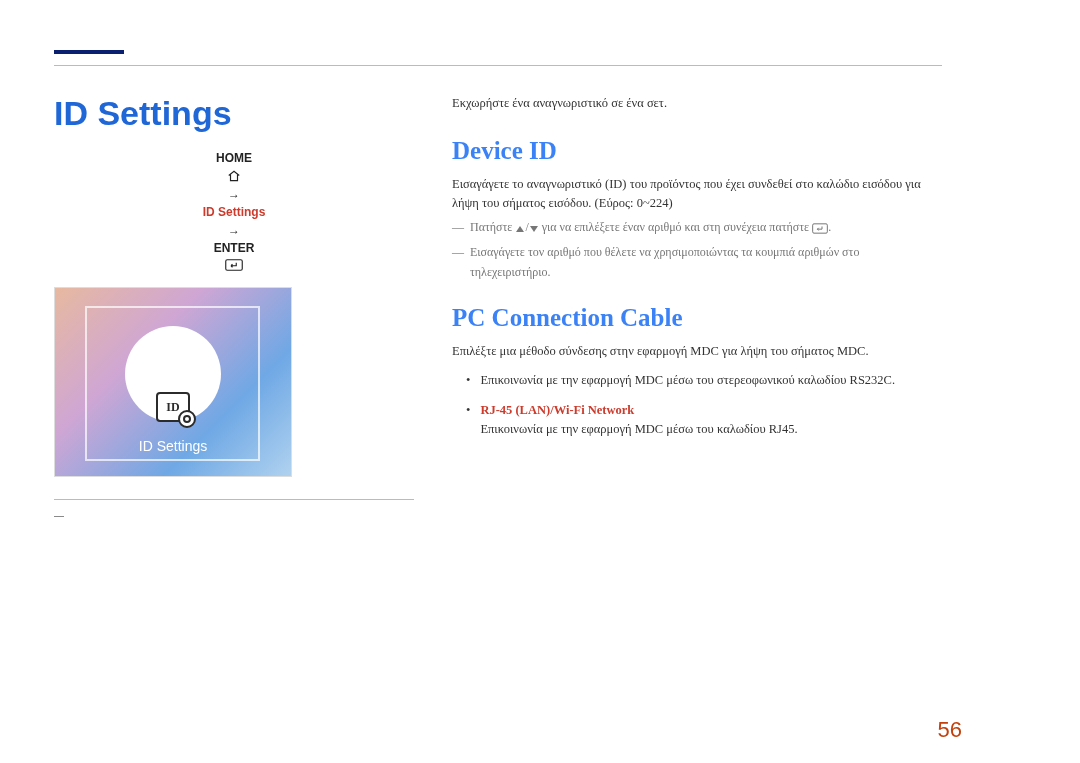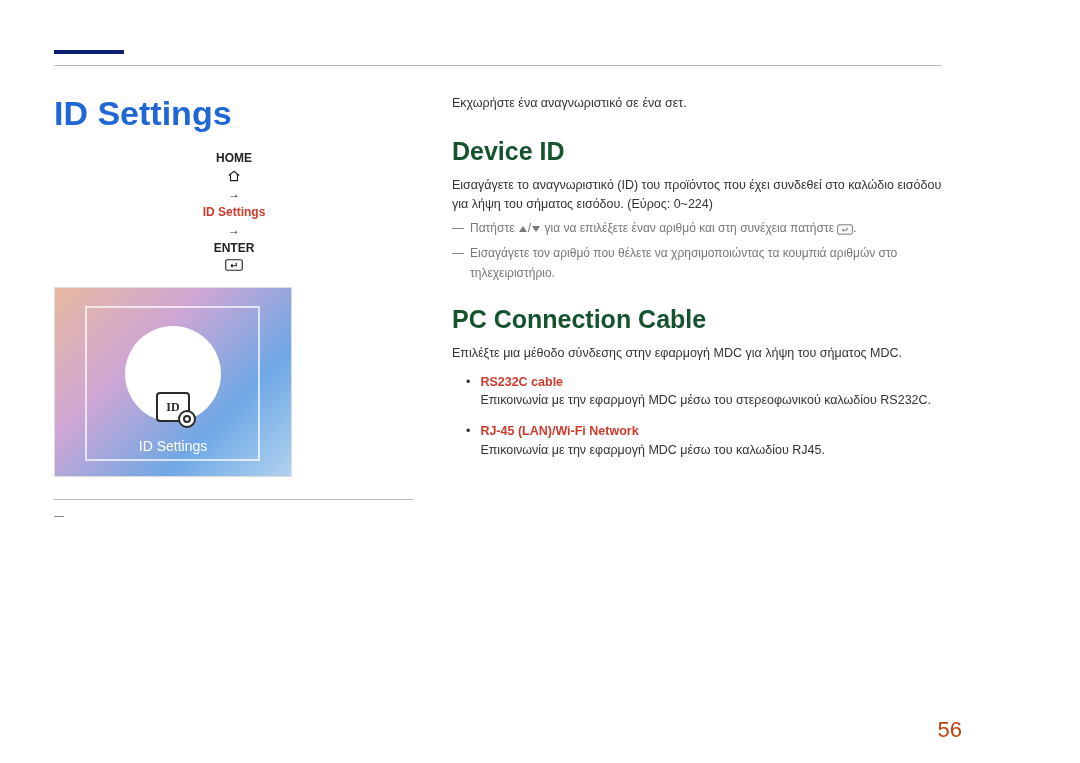--- a/index.html
+++ b/index.html
@@ -2,23 +2,23 @@
 <html><head>
 <meta charset="utf-8">
 <style>
   * { box-sizing: border-box; margin: 0; padding: 0; }
   html, body { width: 1080px; height: 763px; font-family: Arial, Helvetica, sans-serif; color: #333; background: #fff; }
   .page { position: relative; width: 996px; height: 763px; padding: 38px 54px 30px 54px; }
   .topbar { width: 100%; height: 28px; border-bottom: 1px solid #bbb; position: relative; }
   .topbar::before { content: ""; position: absolute; left: 0; top: 12px; width: 70px; height: 4px; background: #0a1f6f; }
   .content { display: flex; margin-top: 28px; }
   .left { width: 360px; flex: 0 0 360px; }
-  .right { flex: 1 1 auto; padding-left: 38px; }
+  .right { flex: 1 1 auto; padding-left: 38px; font-family: Liberation Serif, serif; }
   .h1 { color: #1f66d6; font-size: 34px; font-weight: 700; }
-  .h2 { font-size: 25px; font-weight: 700; color: #14532d; margin-bottom: 10px; }
+  .h2 { font-size: 25px; font-weight: 700; color: #3b82f6; margin-bottom: 10px; }
   .breadcrumb { font-weight: 700; font-size: 12px; margin-top: 18px; display: flex; align-items: center; gap: 4px; color: #222; flex-direction: column; }
   .breadcrumb .red { color: #cc3b2c; }
   .bc-icon { display: inline-flex; align-items: center; }
   .thumb { margin-top: 16px; width: 238px; height: 190px; background: linear-gradient(135deg,#e7b9a0 0%,#cfa6d4 35%,#6fa8e5 70%,#b0d2ef 100%); position: relative; border: 1px solid #ddd; }
   .thumb-inner { position: absolute; left: 30px; top: 18px; width: 175px; height: 155px; border: 2px solid rgba(255,255,255,0.7); }
   .thumb-circle { position: absolute; left: 70px; top: 38px; width: 96px; height: 96px; border-radius: 50%; background: #fff; display: flex; align-items: flex-end; justify-content: center; font-family: Liberation Serif, serif; }
   .thumb-idbox { position: relative; width: 34px; height: 30px; border: 2px solid #2b2b2b; border-radius: 4px; font-size: 12px; font-weight: 700; display:flex; align-items:center; justify-content:center; color:#2b2b2b; }
   .thumb-gear { position:absolute; right:-8px; bottom:-8px; width:18px; height:18px; border:2px solid #2b2b2b; border-radius:50%; background:#fff; }
   .thumb-gear::before { content:""; position:absolute; inset:3px; border:2px solid #2b2b2b; border-radius:50%; }
   .thumb-label { position: absolute; left: 0; right: 0; bottom: 22px; text-align: center; color: #fff; font-size: 14px; }
@@ -116,21 +116,20 @@
         </div>
       </div>
 
       <div class="section">
         <h2 class="h2">PC Connection Cable</h2>
         <p class="para">Επιλέξτε μια μέθοδο σύνδεσης στην εφαρμογή MDC για λήψη του σήματος MDC.</p>
         <div class="list">
           <div class="li">
             <span class="bullet">•</span>
             <div class="li-body">
-              <div class="li-title">RS232C cable</div>
               <div>Επικοινωνία με την εφαρμογή MDC μέσω του στερεοφωνικού καλωδίου RS232C.</div>
             </div>
           </div>
           <div class="li">
             <span class="bullet">•</span>
             <div class="li-body">
               <div class="li-title">RJ-45 (LAN)/Wi-Fi Network</div>
               <div>Επικοινωνία με την εφαρμογή MDC μέσω του καλωδίου RJ45.</div>
             </div>
           </div>

